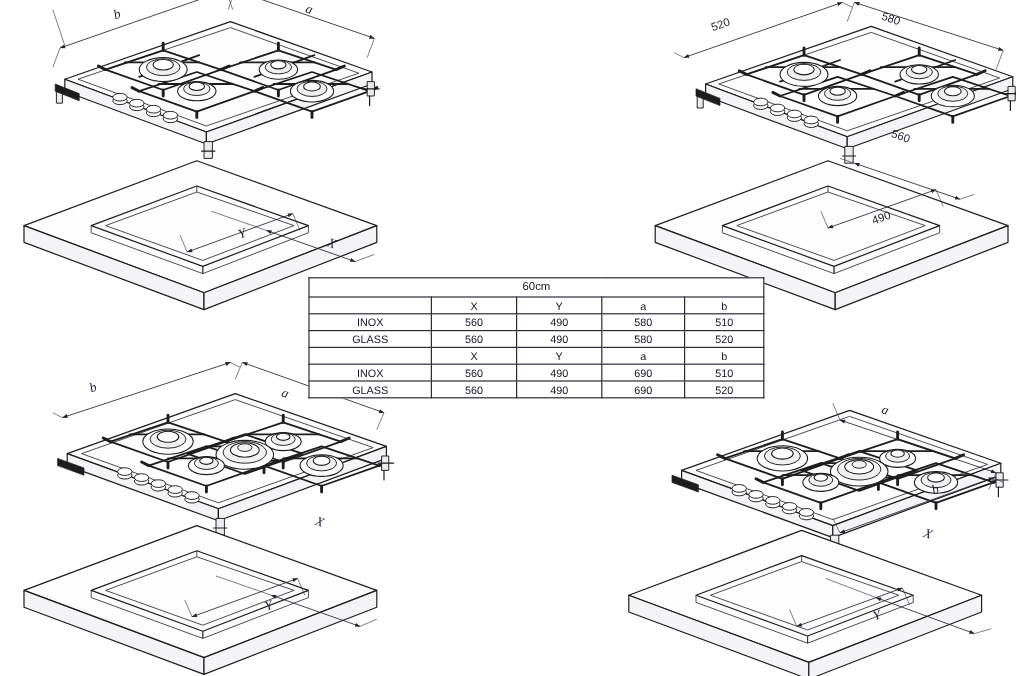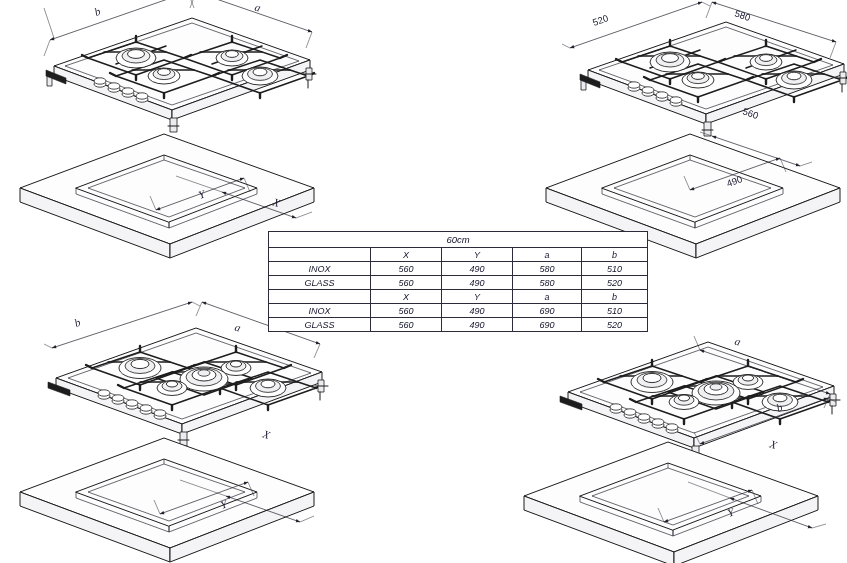--- a/index.html
+++ b/index.html
@@ -32,26 +32,25 @@
     font-family:"Liberation Sans", sans-serif;
     font-size:9.5px; fill:#1b1b33;
   }
   .dimtxt-i{
     font-family:"Liberation Serif", serif;
     font-size:11px; font-style:italic; fill:#1b1b33;
   }
 
   
   .spec-table{
-    position:absolute;left:268px;top:231px;width:379px;
+    position:absolute;left:257px;top:231px;width:379px;
     border-collapse:collapse;
     background:#ffffff;
     font-size:9px;
     table-layout:fixed;
-    font-style:italic;
   }
   .spec-table td{
     border:1px solid #2b2b3a;
     height:13px;
     text-align:center;
     vertical-align:middle;
     padding:0;
     color:#15152b;
     line-height:12px;
     font-family:"Liberation Sans", sans-serif;

